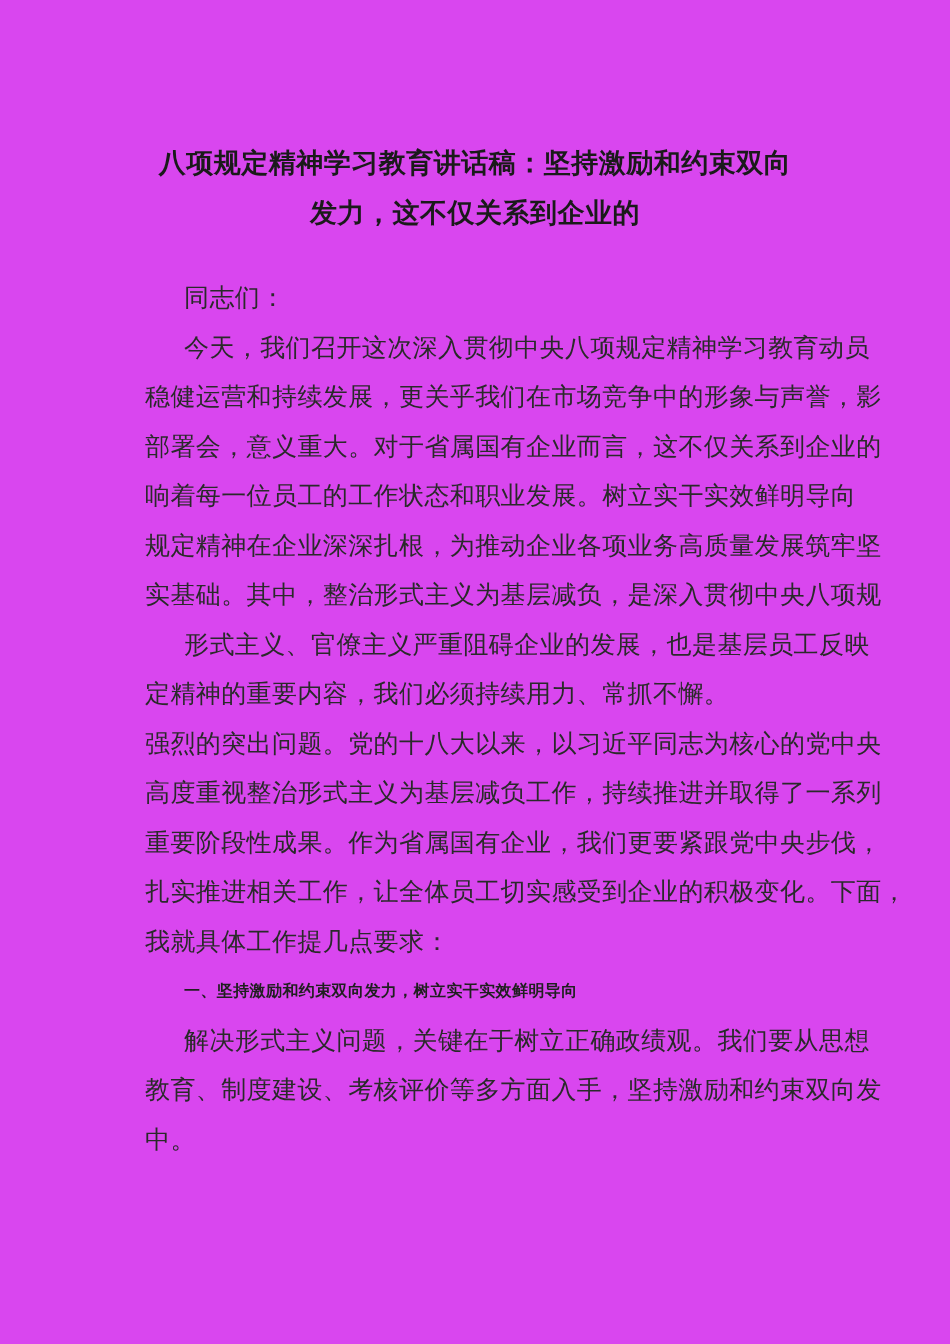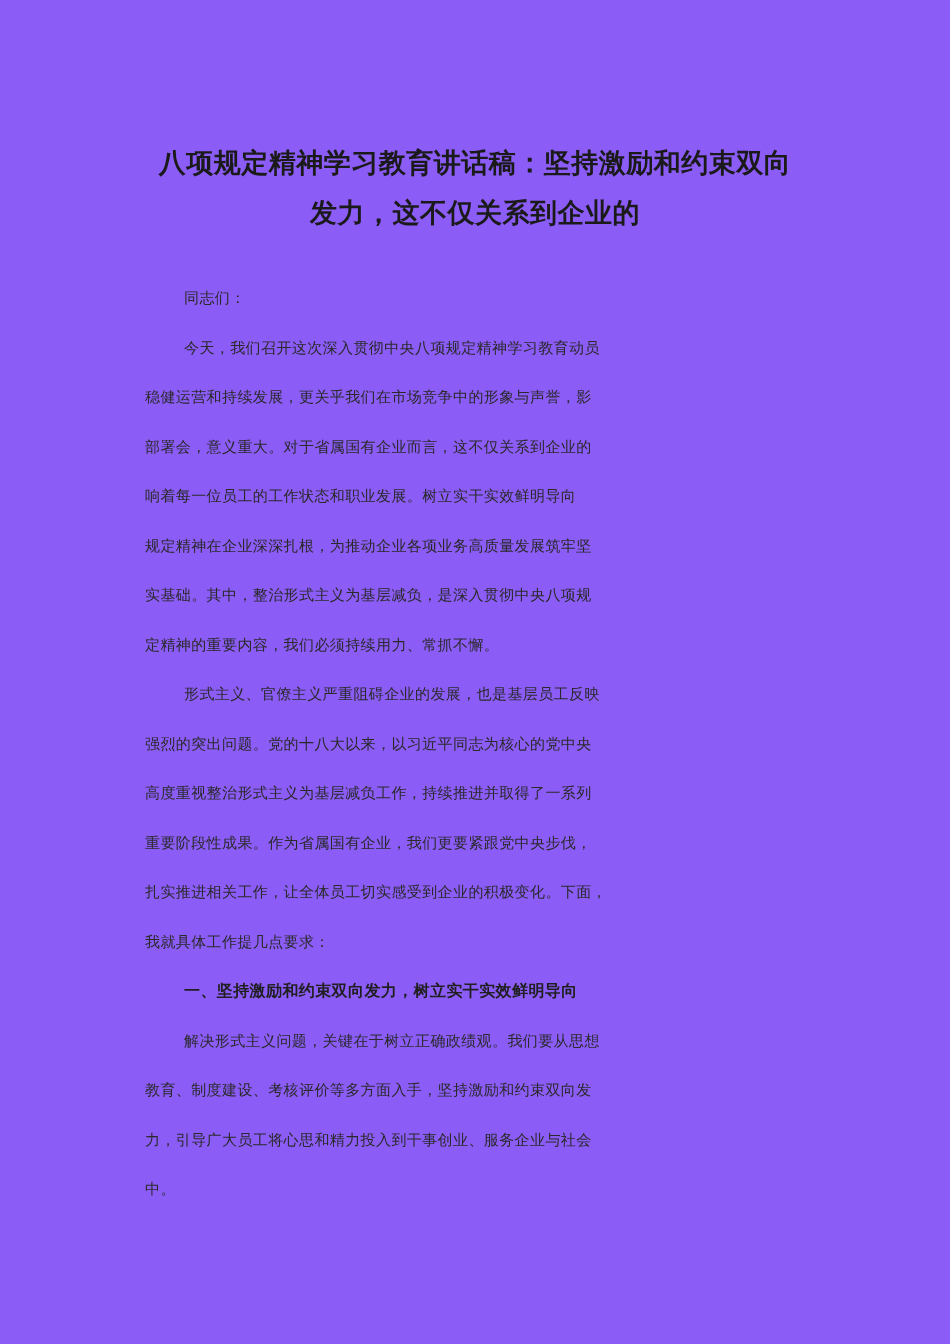--- a/index.html
+++ b/index.html
@@ -14,21 +14,21 @@
       overflow: hidden;
       font-family: "DejaVu Serif", "Liberation Serif", serif;
       color: #222222;
     }
     .page {
       position: absolute;
       left: 0;
       top: 0;
       width: 950px;
       height: 1344px;
-      background: #8b5cf6;
+      background: #d946ef;
     }
     .title {
       position: absolute;
       left: 140px;
       top: 138px;
       width: 670px;
       text-align: center;
       font-family: "DejaVu Sans", "Liberation Sans", sans-serif;
       font-weight: bold;
       font-size: 27px;
@@ -40,21 +40,21 @@
     .body {
       position: absolute;
       left: 145px;
       top: 278px;
       width: 680px;
     }
     .line {
       display: block;
       height: 49.5px;
       line-height: 40px;
-      font-size: 15px;
+      font-size: 25px;
       white-space: nowrap;
       color: #2a2a2a;
       letter-spacing: 0.4px;
     }
     .indent { padding-left: 39px; }
     .heading {
       font-family: "DejaVu Sans", "Liberation Sans", sans-serif;
       font-weight: bold;
       font-size: 16px;
       color: #1f1f1f;
@@ -70,26 +70,25 @@
   </div>
 
   <div class="body">
     <span class="line indent">同志们：</span>
     <span class="line indent">今天，我们召开这次深入贯彻中央八项规定精神学习教育动员</span>
     <span class="line">稳健运营和持续发展，更关乎我们在市场竞争中的形象与声誉，影</span>
     <span class="line">部署会，意义重大。对于省属国有企业而言，这不仅关系到企业的</span>
     <span class="line">响着每一位员工的工作状态和职业发展。树立实干实效鲜明导向</span>
     <span class="line">规定精神在企业深深扎根，为推动企业各项业务高质量发展筑牢坚</span>
     <span class="line">实基础。其中，整治形式主义为基层减负，是深入贯彻中央八项规</span>
+    <span class="line indent">形式主义、官僚主义严重阻碍企业的发展，也是基层员工反映</span>
     <span class="line">定精神的重要内容，我们必须持续用力、常抓不懈。</span>
-    <span class="line indent">形式主义、官僚主义严重阻碍企业的发展，也是基层员工反映</span>
     <span class="line">强烈的突出问题。党的十八大以来，以习近平同志为核心的党中央</span>
     <span class="line">高度重视整治形式主义为基层减负工作，持续推进并取得了一系列</span>
     <span class="line">重要阶段性成果。作为省属国有企业，我们更要紧跟党中央步伐，</span>
     <span class="line">扎实推进相关工作，让全体员工切实感受到企业的积极变化。下面，</span>
     <span class="line">我就具体工作提几点要求：</span>
     <span class="line indent heading">一、坚持激励和约束双向发力，树立实干实效鲜明导向</span>
     <span class="line indent">解决形式主义问题，关键在于树立正确政绩观。我们要从思想</span>
     <span class="line">教育、制度建设、考核评价等多方面入手，坚持激励和约束双向发</span>
-    <span class="line">力，引导广大员工将心思和精力投入到干事创业、服务企业与社会</span>
     <span class="line">中。</span>
   </div>
 </div>
 
 </body></html>

